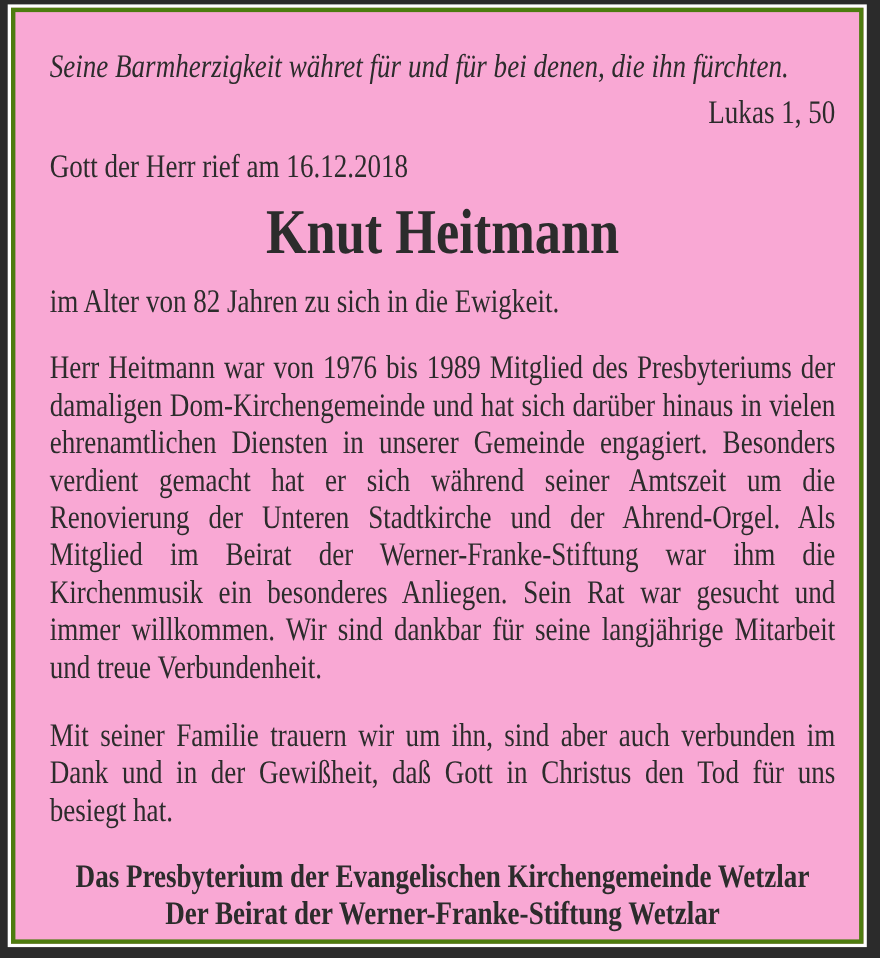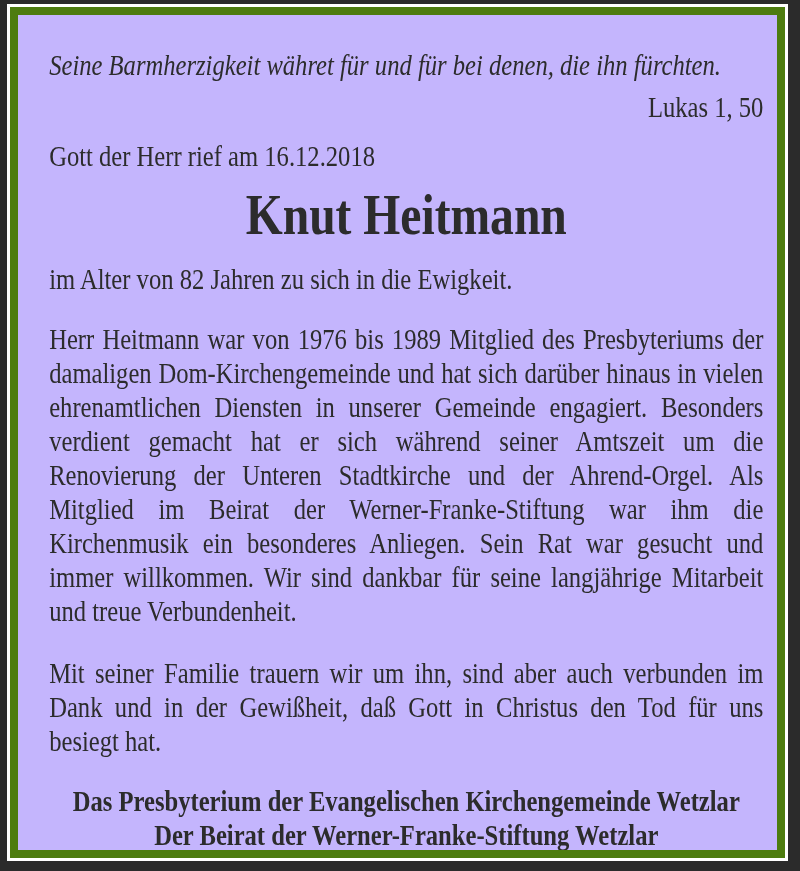--- a/index.html
+++ b/index.html
@@ -20,22 +20,22 @@
     right: 12px;
     bottom: 10px;
     background: #ffffff;
     padding: 3px;
     box-sizing: border-box;
   }
   .inner-frame {
     width: 100%;
     height: 100%;
     box-sizing: border-box;
-    border: 8px solid #4d7c0f;
-    background: #c4b5fd;
+    border: 4px solid #4d7c0f;
+    background: #f9a8d4;
     overflow: hidden;
   }
   
   .content {
     width: 938px;
     transform: scaleX(0.82);
     transform-origin: 0 0;
     box-sizing: border-box;
     padding: 33px 29px 0 38px;
     font-family: "Liberation Serif", "DejaVu Serif", serif;

